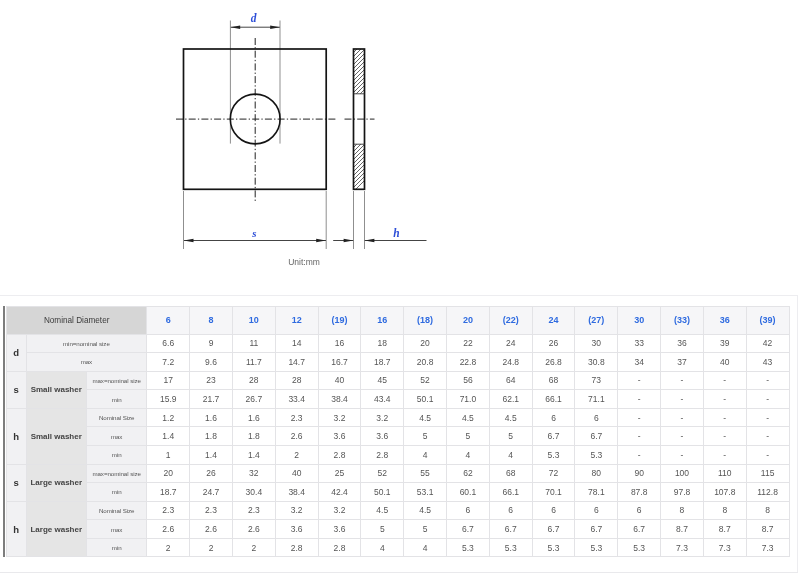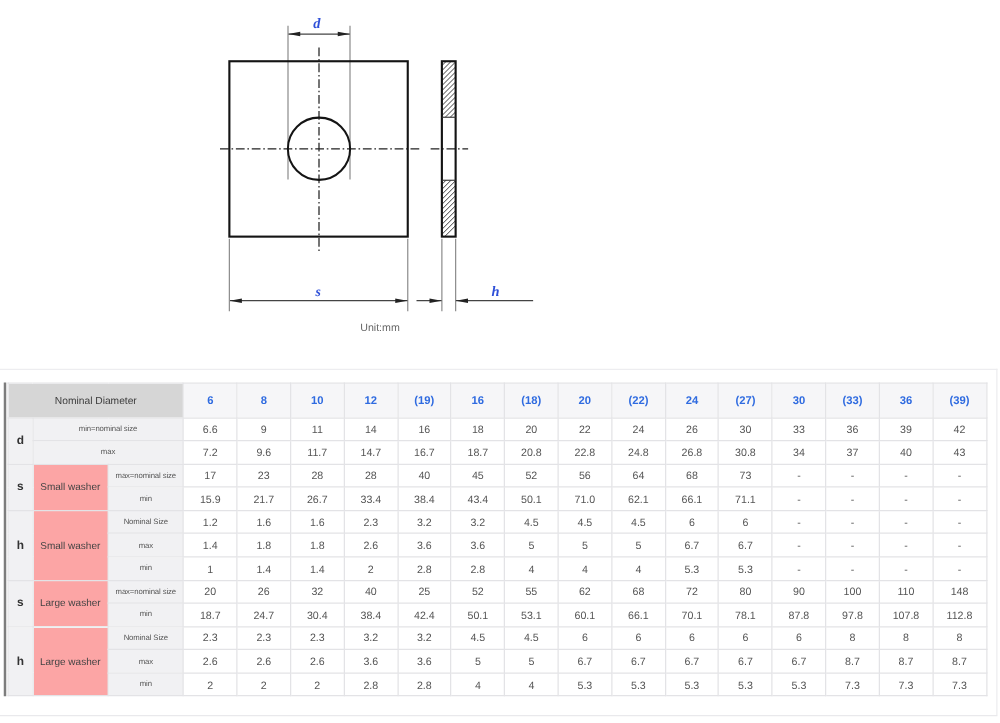--- a/index.html
+++ b/index.html
@@ -5,21 +5,21 @@
   html,body{margin:0;padding:0;background:#fff;}
   body{width:800px;height:578px;position:relative;font-family:"Liberation Sans",sans-serif;overflow:hidden;}
   .abs{position:absolute;}
   table{border-collapse:collapse;table-layout:fixed;position:absolute;left:6px;top:305.5px;width:782.5px;}
   td,th{border:1px solid #e3e3e6;padding:0;text-align:center;vertical-align:middle;overflow:hidden;white-space:nowrap;}
   tr.hdr{height:28px;}
   tr.r{height:18.58px;}
   th.nd{background:#d6d6d6;color:#3c3c3c;font-size:8.2px;font-weight:normal;}
   th.num{background:#f6f6f8;color:#2f6be0;font-size:9px;font-weight:bold;}
   td.l1{background:#f1f1f3;color:#333;font-size:9.5px;font-weight:bold;}
-  td.l2{background:#fca5a5;color:#444;font-size:8px;font-weight:normal;margin-top:36px;}
+  td.l2{background:#e5e5e5;color:#444;font-size:8px;font-weight:bold;margin-top:36px;}
   td.sub{background:#f1f1f3;color:#555;font-size:6.2px;font-weight:normal;letter-spacing:-0.08px;}
   td.v{background:#fff;color:#555;font-size:8.5px;}
 </style>
 </head>
 <body>
 
 <svg class="abs" style="left:0;top:0;" width="450" height="280" viewBox="0 0 450 280">
 
   <g stroke="#8f8f8f" stroke-width="1">
     <line x1="230.4" y1="20.5" x2="230.4" y2="143.6"></line>
@@ -321,21 +321,21 @@
         <td class="v">25</td>
         <td class="v">52</td>
         <td class="v">55</td>
         <td class="v">62</td>
         <td class="v">68</td>
         <td class="v">72</td>
         <td class="v">80</td>
         <td class="v">90</td>
         <td class="v">100</td>
         <td class="v">110</td>
-        <td class="v">148</td>
+        <td class="v">115</td>
   </tr>
 
   <tr class="r">
     <td class="sub">min</td>
     <td class="v">18.7</td>
         <td class="v">24.7</td>
         <td class="v">30.4</td>
         <td class="v">38.4</td>
         <td class="v">42.4</td>
         <td class="v">50.1</td>

